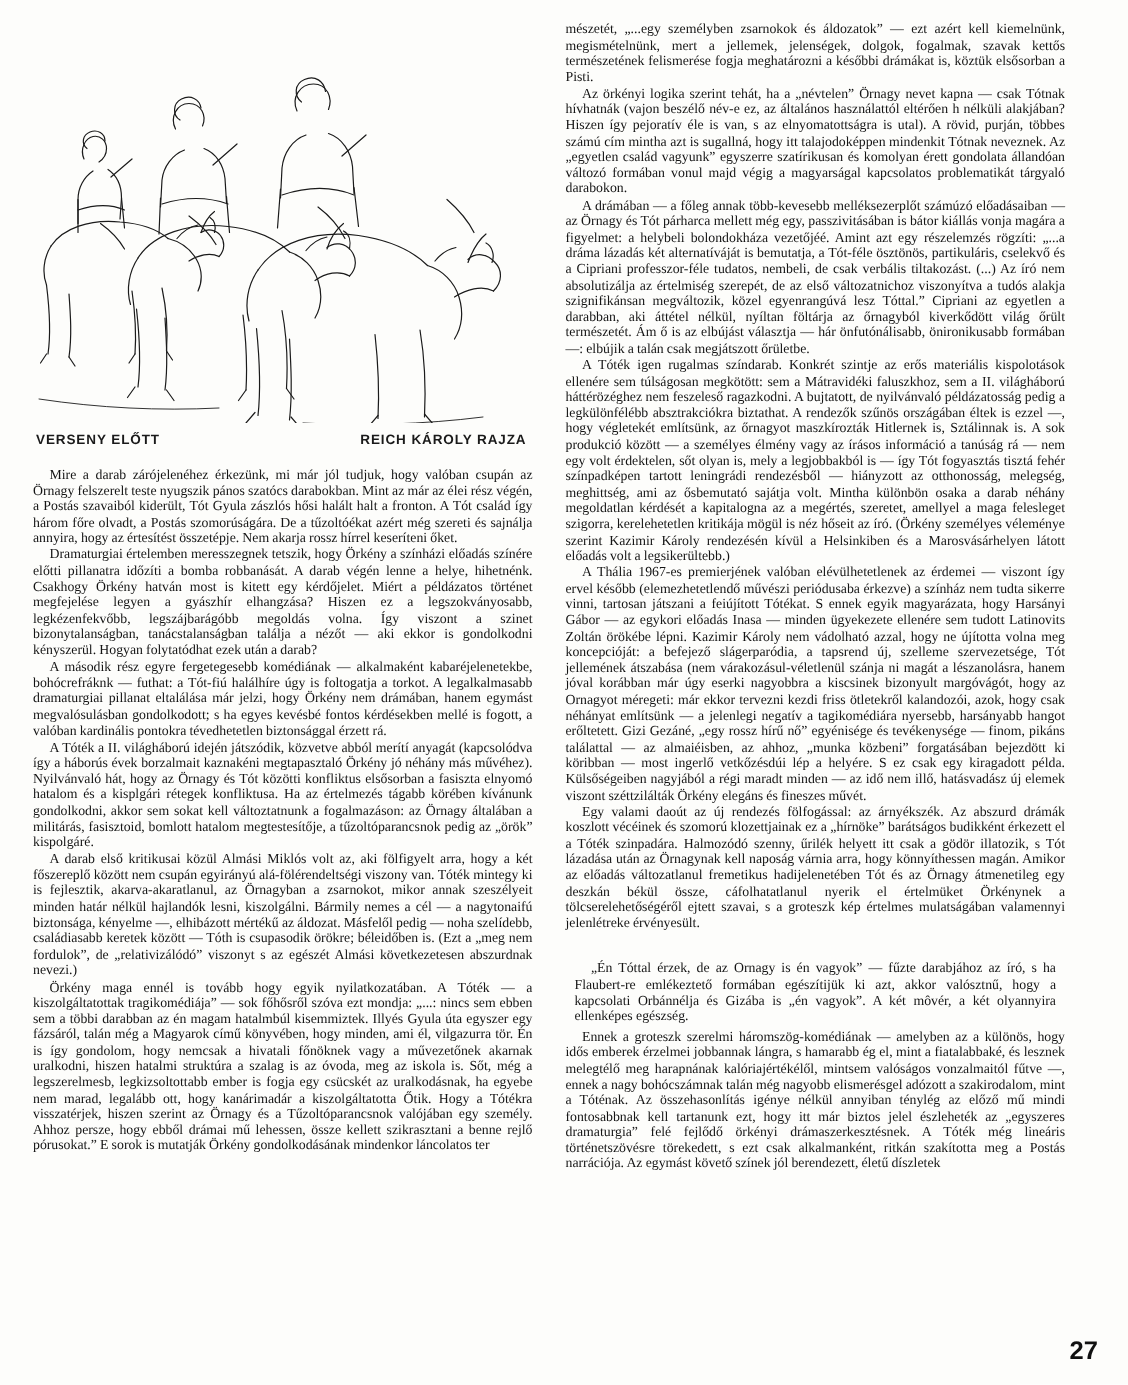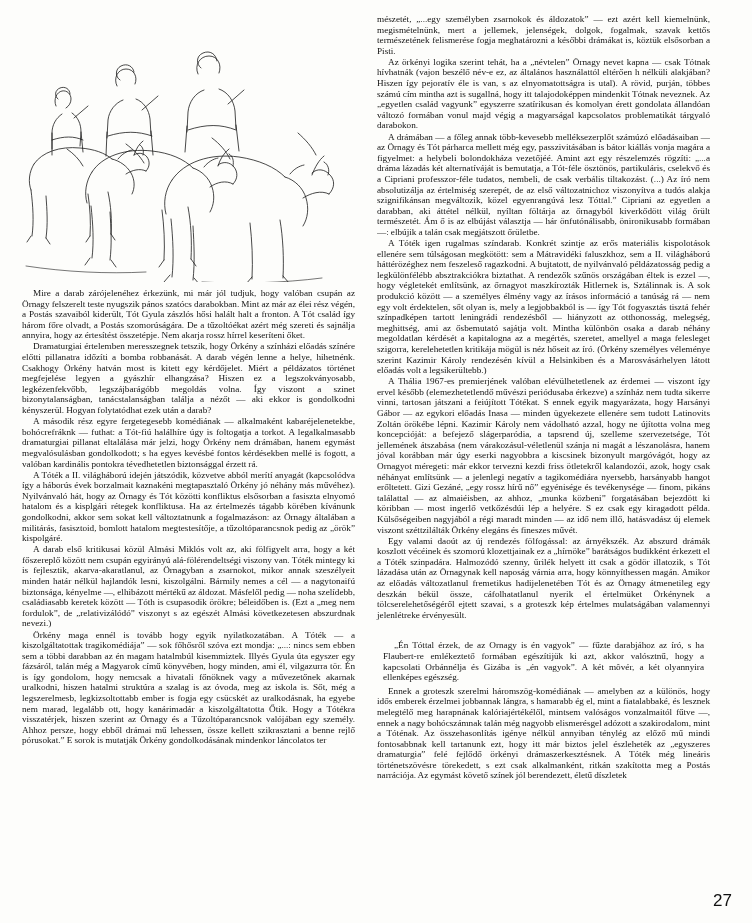--- a/index.html
+++ b/index.html
@@ -79,21 +79,21 @@
     text-indent: 11px;
     padding: 0 6px;
   }
 
   .page-number {
     position: absolute;
     right: 20px;
     bottom: 12px;
     font-family: "Liberation Sans", sans-serif;
     font-size: 17px;
-    font-weight: normal;
+    font-weight: bold;
     color: #111;
   }
   .col.right p.body:first-child { text-indent: 0; font-family: Liberation Serif, serif; }
 </style>
 </head>
 <body>
 
 <div class="page">
   <div class="columns">
 
@@ -163,20 +163,24 @@
             <path d="M120 96 l16-14 M206 90 l16-14 M52 104 l14-12"></path>
 
             <path d="M96 145 c4-5 9-8 14-9 M182 153 c4-5 9-8 14-9 M268 160 c4-5 9-8 14-9"></path>
 
             <path d="M4 252 c40 6 80 8 120 6" stroke-width="0.6"></path>
             <path d="M180 268 c40 2 80 1 120-4" stroke-width="0.6"></path>
           </g>
         </svg>
       </div>
 
+      <div class="caption-row">
+        <span class="cap-left">VERSENY ELŐTT</span>
+        <span class="cap-right">REICH KÁROLY RAJZA</span>
+      </div>
 
       <p class="body first">Mire a darab zárójelenéhez érkezünk, mi már jól tudjuk, hogy valóban csupán az Örnagy felszerelt teste nyugszik pános szatócs darabokban. Mint az már az élei rész végén, a Postás szavaiból kiderült, Tót Gyula zászlós hősi halált halt a fronton. A Tót család így három főre olvadt, a Postás szomorúságára. De a tűzoltóékat azért még szereti és sajnálja annyira, hogy az értesítést összetépje. Nem akarja rossz hírrel keseríteni őket.</p>
       <p class="body">Dramaturgiai értelemben meresszegnek tetszik, hogy Örkény a színházi előadás színére előtti pillanatra időzíti a bomba robbanását. A darab végén lenne a helye, hihetnénk. Csakhogy Örkény hatván most is kitett egy kérdőjelet. Miért a példázatos történet megfejelése legyen a gyászhír elhangzása? Hiszen ez a legszokványosabb, legkézenfekvőbb, legszájbarágóbb megoldás volna. Így viszont a szinet bizonytalanságban, tanácstalanságban találja a nézőt — aki ekkor is gondolkodni kényszerül. Hogyan folytatódhat ezek után a darab?</p>
       <p class="body">A második rész egyre fergetegesebb komédiának — alkalmaként kabaréjelenetekbe, bohócrefráknk — futhat: a Tót-fiú halálhíre úgy is foltogatja a torkot. A legalkalmasabb dramaturgiai pillanat eltalálása már jelzi, hogy Örkény nem drámában, hanem egymást megvalósulásban gondolkodott; s ha egyes kevésbé fontos kérdésekben mellé is fogott, a valóban kardinális pontokra tévedhetetlen biztonsággal érzett rá.</p>
       <p class="body">A Tóték a II. világháború idején játszódik, közvetve abból merítí anyagát (kapcsolódva így a háborús évek borzalmait kaznakéni megtapasztaló Örkény jó néhány más művéhez). Nyilvánvaló hát, hogy az Örnagy és Tót közötti konfliktus elsősorban a fasiszta elnyomó hatalom és a kisplgári rétegek konfliktusa. Ha az értelmezés tágabb körében kívánunk gondolkodni, akkor sem sokat kell változtatnunk a fogalmazáson: az Örnagy általában a militárás, fasisztoid, bomlott hatalom megtestesítője, a tűzoltóparancsnok pedig az „örök” kispolgáré.</p>
       <p class="body">A darab első kritikusai közül Almási Miklós volt az, aki fölfigyelt arra, hogy a két főszereplő között nem csupán egyirányú alá-fölérendeltségi viszony van. Tóték mintegy ki is fejlesztik, akarva-akaratlanul, az Örnagyban a zsarnokot, mikor annak szeszélyeit minden határ nélkül hajlandók lesni, kiszolgálni. Bármily nemes a cél — a nagytonaifú biztonsága, kényelme —, elhibázott mértékű az áldozat. Másfelől pedig — noha szelídebb, családiasabb keretek között — Tóth is csupasodik örökre; béleidőben is. (Ezt a „meg nem fordulok”, de „relativizálódó” viszonyt s az egészét Almási következetesen abszurdnak nevezi.)</p>
       <p class="body">Örkény maga ennél is tovább hogy egyik nyilatkozatában. A Tóték — a kiszolgáltatottak tragikomédiája” — sok főhősről szóva ezt mondja: „...: nincs sem ebben sem a többi darabban az én magam hatalmbúl kisemmiztek. Illyés Gyula úta egyszer egy fázsáról, talán még a Magyarok című könyvében, hogy minden, ami él, vilgazurra tör. Én is így gondolom, hogy nemcsak a hivatali főnöknek vagy a művezetőnek akarnak uralkodni, hiszen hatalmi struktúra a szalag is az óvoda, meg az iskola is. Sőt, még a legszerelmesb, legkizsoltottabb ember is fogja egy csücskét az uralkodásnak, ha egyebe nem marad, legalább ott, hogy kanárimadár a kiszolgáltatotta Őtik. Hogy a Tótékra visszatérjek, hiszen szerint az Örnagy és a Tűzoltóparancsnok valójában egy személy. Ahhoz persze, hogy ebből drámai mű lehessen, össze kellett szikrasztani a benne rejlő pórusokat.” E sorok is mutatják Örkény gondolkodásának mindenkor láncolatos ter</p>
     </div>
 
     <div class="col right">

